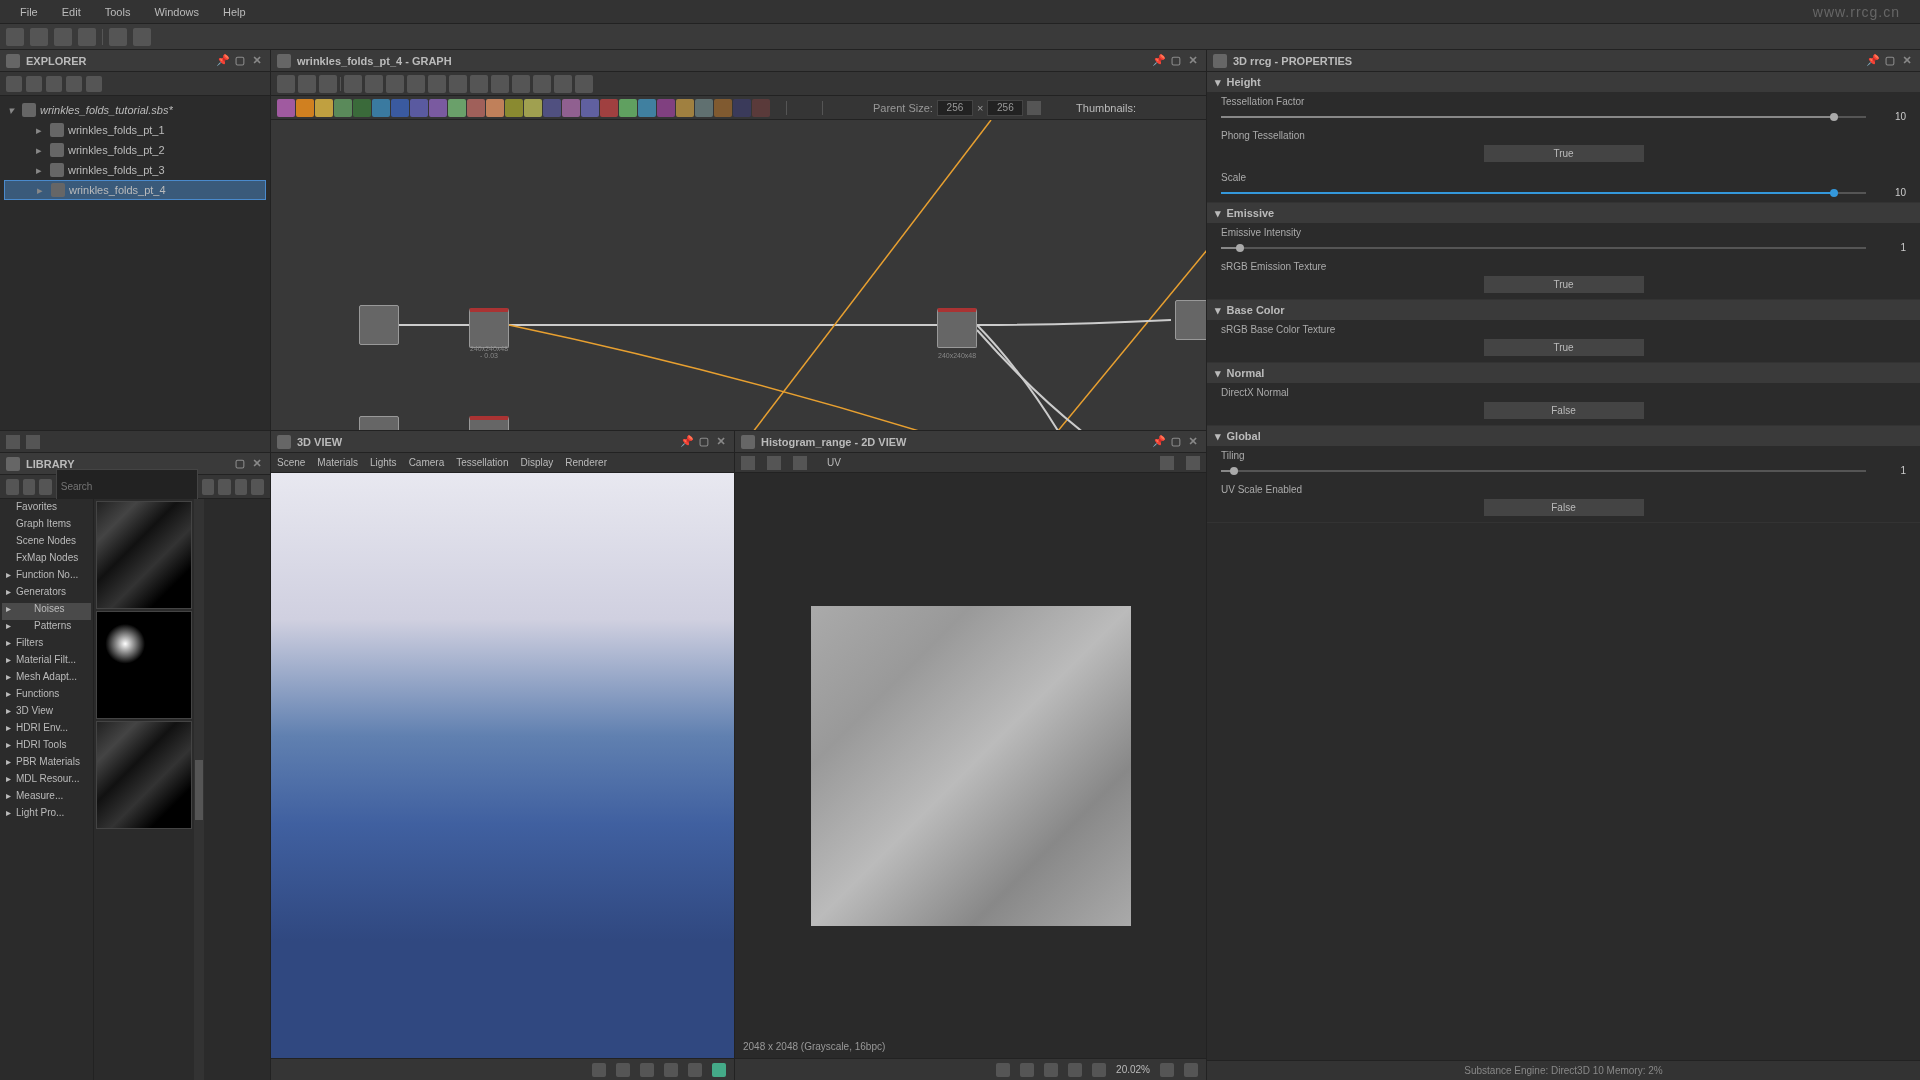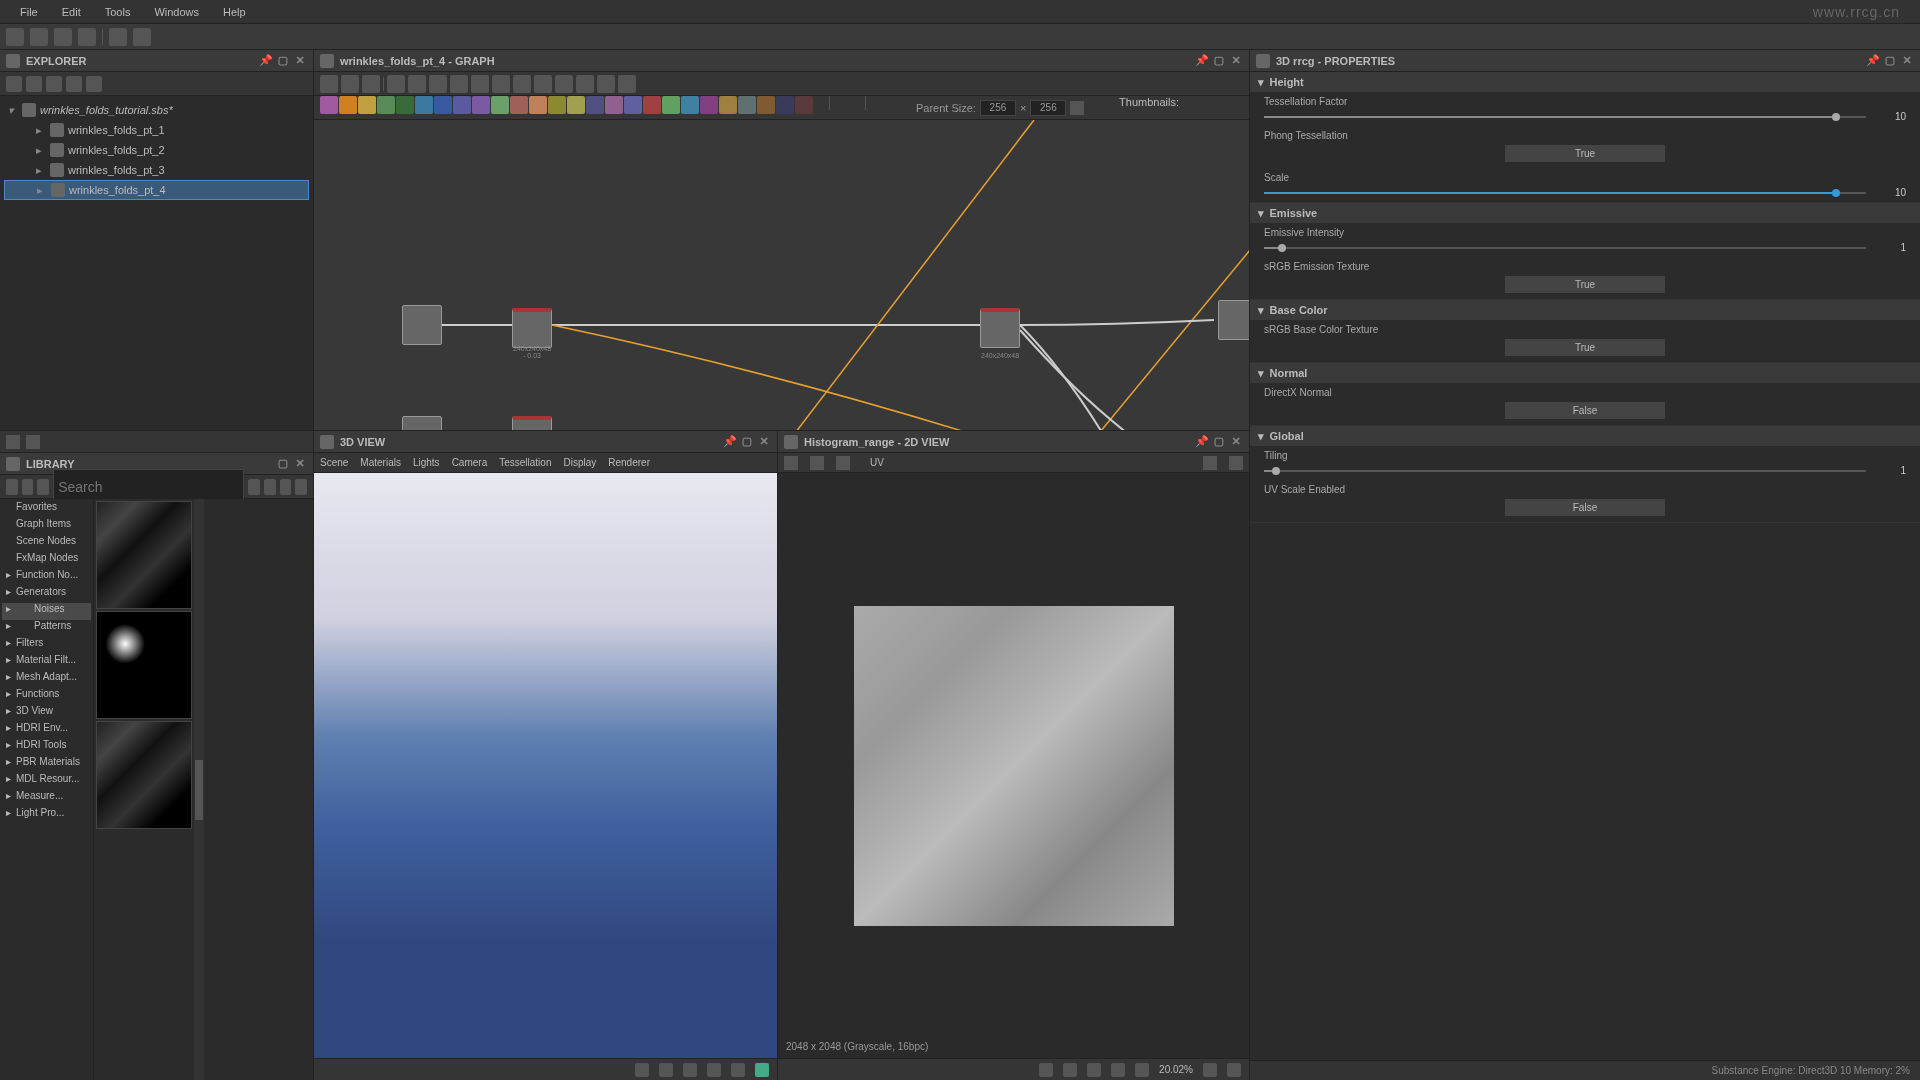--- a/index.html
+++ b/index.html
@@ -4,21 +4,21 @@
 <style>
 *{margin:0;padding:0;box-sizing:border-box;font-family:'Segoe UI',Arial,sans-serif;user-select:none}
 body{background:#2b2b2b;width:1920px;height:1080px;overflow:hidden;color:#bbb;font-size:11px}
 .menubar{height:24px;background:#333;display:flex;align-items:center;padding:0 8px;border-bottom:1px solid #222}
 .menubar span{padding:0 12px;cursor:pointer}
 .watermark{flex:1;text-align:right;color:#666;font-size:14px;letter-spacing:1px}
 .toolbar{height:26px;background:#3a3a3a;display:flex;align-items:center;padding:0 6px;gap:6px;border-bottom:1px solid #222}
 .toolbar .icon{width:18px;height:18px;background:#555;border-radius:2px;cursor:pointer}
 .toolbar .sep{width:1px;height:16px;background:#555}
 .main{display:flex;height:1030px}
-.left-col{width:314px;display:flex;flex-direction:column;border-right:1px solid #222}
+.left-col{width:271px;display:flex;flex-direction:column;border-right:1px solid #222}
 .center-col{width:936px;display:flex;flex-direction:column;border-right:1px solid #222}
 .right-col{flex:1;display:flex;flex-direction:column}
 .panel-header{height:22px;background:#3a3a3a;display:flex;align-items:center;padding:0 6px;border-bottom:1px solid #222;font-size:11px;font-weight:bold}
 .panel-header .title{flex:1;display:flex;align-items:center;gap:6px}
 .panel-header .icon{width:14px;height:14px;background:#666;border-radius:2px}
 .panel-controls{display:flex;gap:3px}
 .panel-controls .btn{width:14px;height:14px;cursor:pointer;display:flex;align-items:center;justify-content:center;color:#888}
 .panel-toolbar{height:24px;background:#353535;display:flex;align-items:center;padding:0 6px;gap:4px;border-bottom:1px solid #222}
 .panel-toolbar .icon{width:16px;height:16px;background:#555;border-radius:2px;cursor:pointer}
 .explorer{flex:0 0 380px;display:flex;flex-direction:column}
@@ -30,26 +30,26 @@
 .tree-item .chevron{width:10px;color:#888}
 .tree-item .ticon{width:14px;height:14px;background:#666;border-radius:2px}
 .lib-panel{flex:1;display:flex;flex-direction:column;border-top:1px solid #222}
 .lib-body{flex:1;display:flex;background:#2b2b2b}
 .lib-tree{width:94px;border-right:1px solid #222;padding:2px;overflow:hidden}
 .lib-cat{display:flex;height:17px;padding:0 4px;gap:2px;font-size:10px;cursor:pointer}
 .lib-cat.sel{background:#4a4a4a}
 .lib-cat .arrow{width:8px}
 .lib-previews{width:100px;display:flex;flex-direction:column;gap:2px;padding:2px}
 .lib-thumb{width:96px;height:108px;background:linear-gradient(135deg,#222,#444 20%,#111 40%,#333 60%,#000 80%);border:1px solid #444}
-.search-box{flex:1;height:18px;background:#222;border:1px solid #444;color:#888;padding:17px 4px;font-size:14px}
+.search-box{flex:1;height:18px;background:#222;border:1px solid #444;color:#888;padding:17px 4px;font-size:10px}
 .graph-area{flex:0 0 380px;display:flex;flex-direction:column}
 .graph-toolbar{height:24px;background:#353535;display:flex;align-items:center;padding:0 6px;gap:3px;border-bottom:1px solid #222}
 .graph-toolbar .icon{width:18px;height:18px;background:#555;border-radius:2px;cursor:pointer}
 .graph-toolbar .sep{width:1px;height:14px;background:#555}
-.atom-row{height:24px;background:#353535;display:flex;padding:0 6px;gap:12px;border-bottom:1px solid #222}
+.atom-row{height:24px;background:#353535;display:flex;align-items:center;padding:0 6px;gap:12px;border-bottom:1px solid #222}
 .atom{width:18px;height:18px;border-radius:2px;cursor:pointer}
 .graph-canvas{flex:1;background:#383838;position:relative;overflow:hidden}
 .graph-canvas svg{position:absolute;inset:0}
 .node{position:absolute;width:40px;height:40px;background:#666;border:1px solid #999;border-radius:2px}
 .node.red{border-top:4px solid #a33}
 .node-label{position:absolute;bottom:-12px;left:0;right:0;font-size:7px;text-align:center;color:#888}
 .views-row{flex:1;display:flex;border-top:1px solid #222}
 .view3d{width:464px;display:flex;flex-direction:column;border-right:1px solid #222}
 .view2d{flex:1;display:flex;flex-direction:column}
 .view-menubar{height:20px;background:#353535;display:flex;align-items:center;padding:0 6px;gap:12px;font-size:10px;border-bottom:1px solid #222}
@@ -65,21 +65,21 @@
 .prop-row{padding:4px 14px}
 .prop-label{font-size:10px;color:#aaa;margin-bottom:4px}
 .prop-slider-row{display:flex;align-items:center;gap:8px}
 .prop-slider{flex:1;height:2px;background:#555;position:relative;cursor:pointer}
 .prop-slider .fill{position:absolute;left:0;top:0;height:100%;background:#888}
 .prop-slider.active .fill{background:#3498db}
 .prop-slider .handle{position:absolute;width:8px;height:8px;background:#aaa;border-radius:50%;top:-3px;transform:translateX(-50%)}
 .prop-slider.active .handle{background:#3498db}
 .prop-value{width:32px;text-align:right;color:#ccc;font-size:10px}
 .prop-toggle{width:160px;height:17px;background:#444;text-align:center;line-height:17px;font-size:10px;margin:2px auto;cursor:pointer}
-.statusbar{height:20px;background:#333;display:flex;align-items:center;justify-content:flex-end;padding:0 10px;font-size:10px;color:#888;border-top:1px solid #222}
+.statusbar{height:20px;background:#333;display:flex;align-items:center;justify-content:center;padding:0 10px;font-size:10px;color:#888;border-top:1px solid #222}
 .parent-size{display:flex;align-items:center;gap:4px;color:#999;margin-left:20px}
 .parent-size input{width:36px;height:16px;background:#222;border:1px solid #444;color:#999;font-size:10px;text-align:center}
 </style>
 </head>
 <body>
 
 <div class="menubar">
   <span>File</span>
   <span>Edit</span>
   <span>Tools</span>

